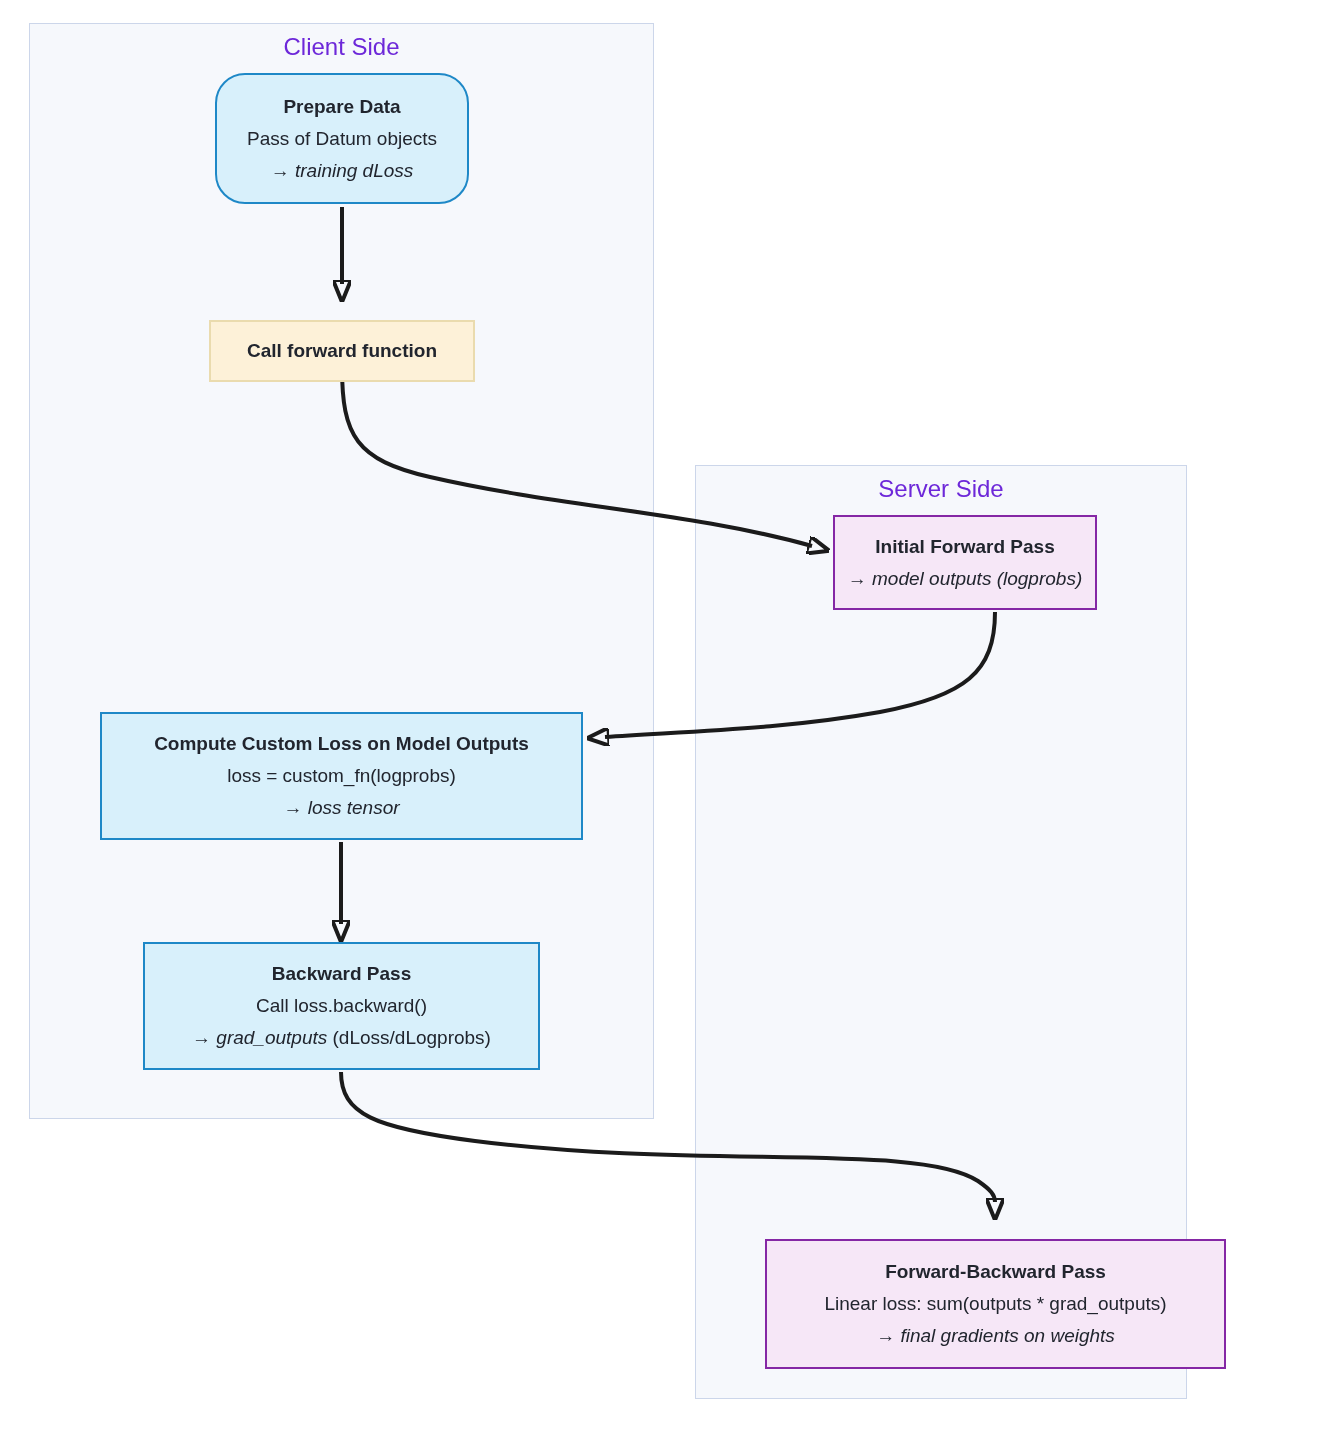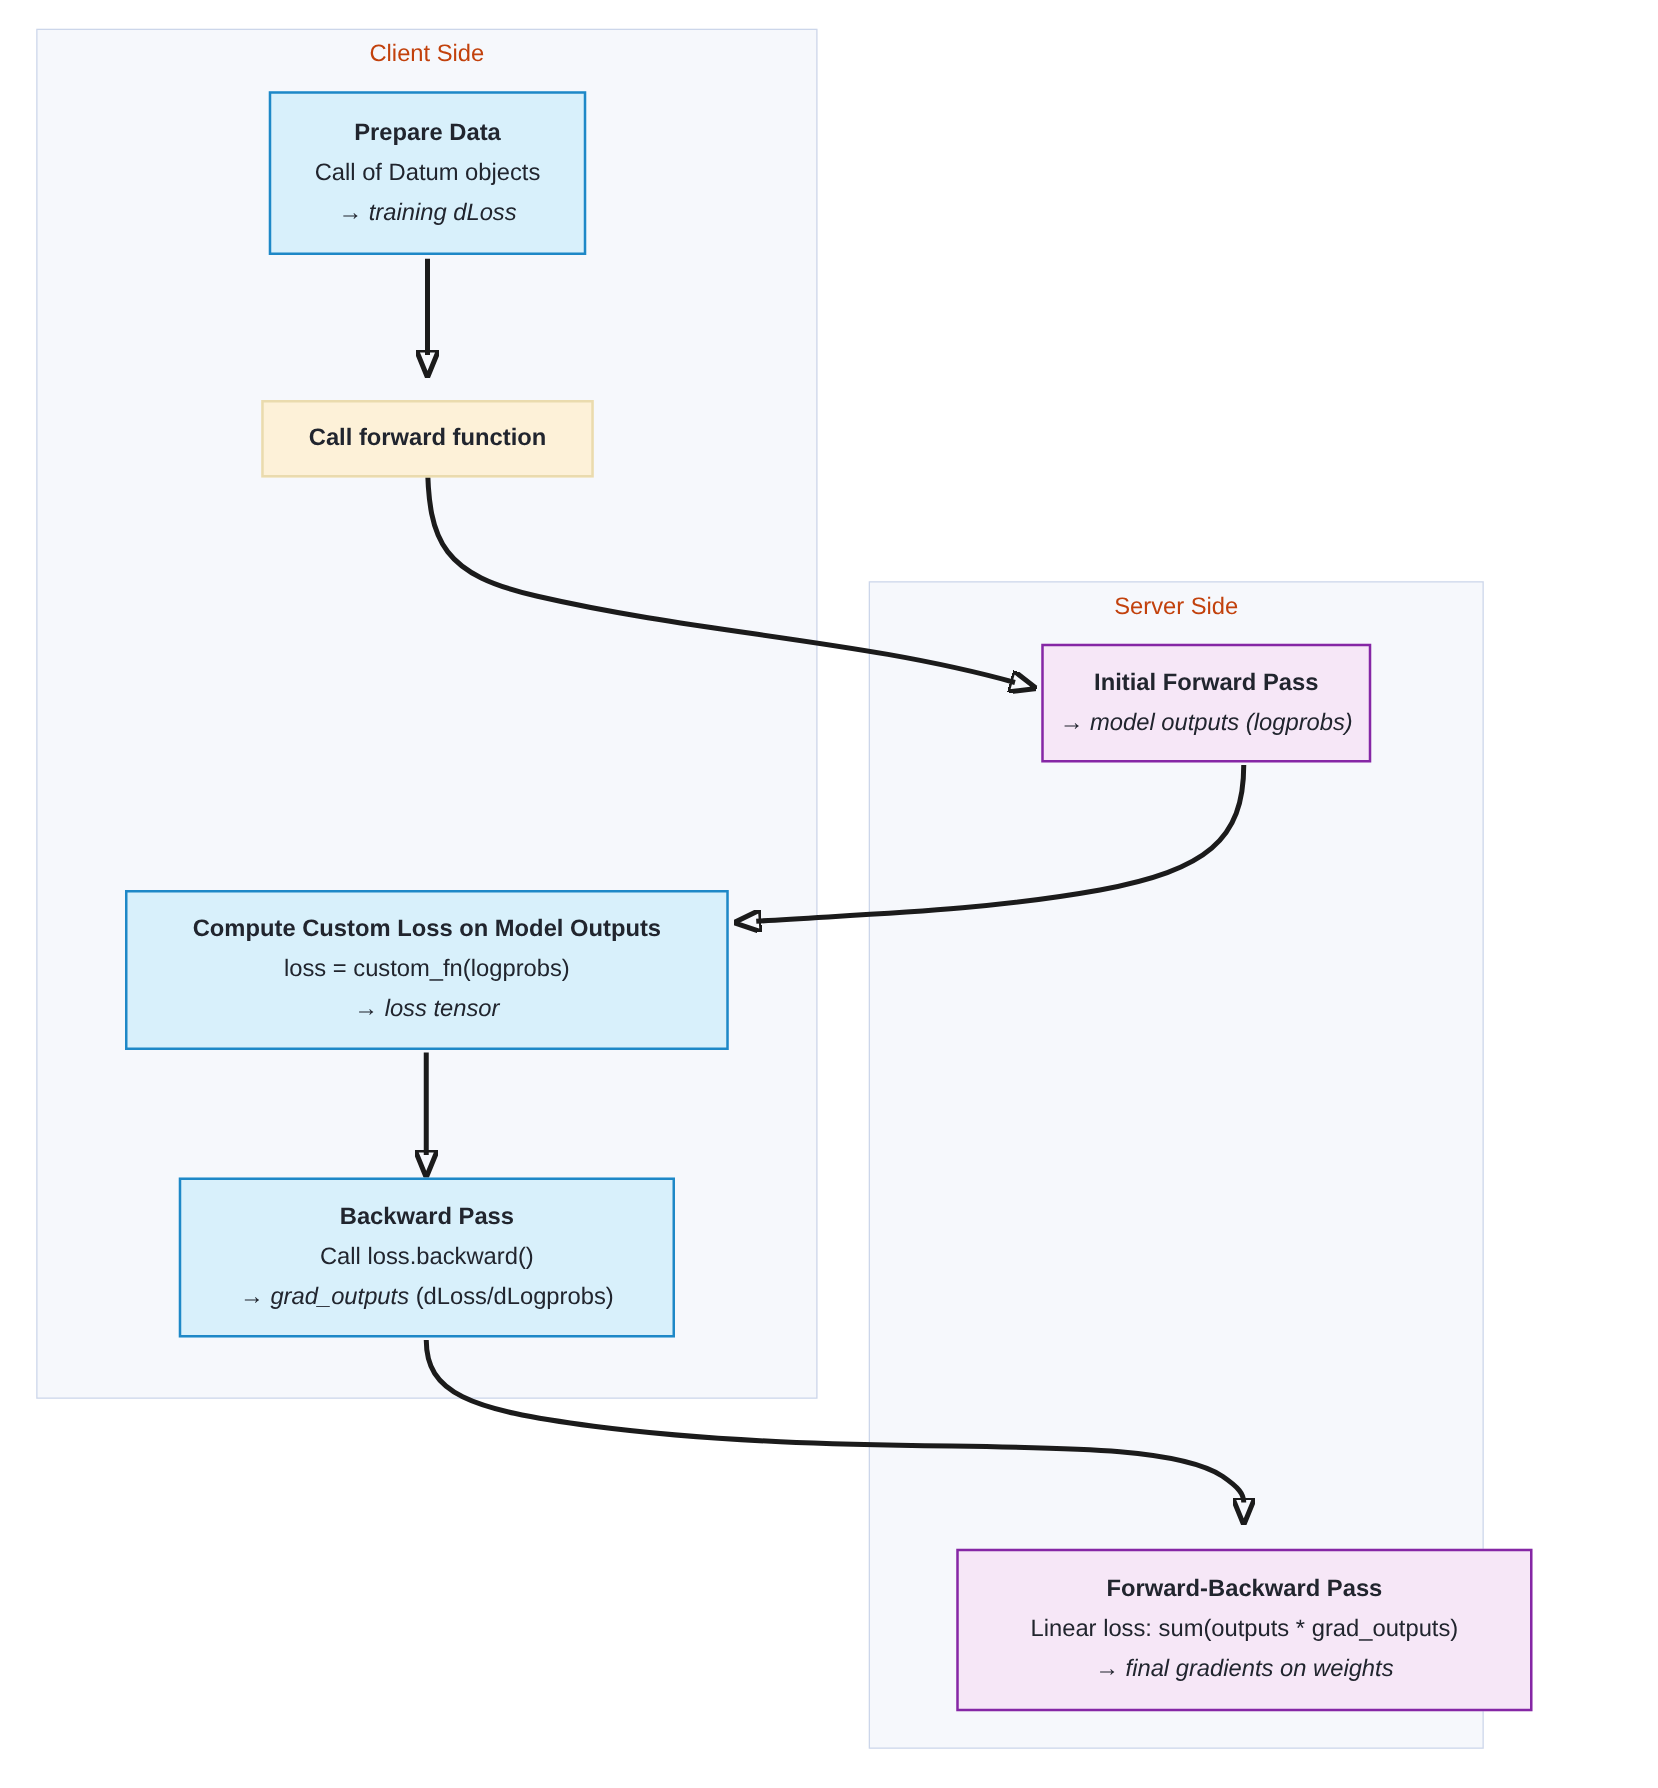--- a/index.html
+++ b/index.html
@@ -13,21 +13,21 @@
   .stage{
     position:relative;width:1326px;height:1430px;background:#ffffff;
     font-family:"Liberation Sans", sans-serif;color:var(--text);overflow:hidden;
   }
   .cluster{
     position:absolute;background:var(--container-fill);
     border:1.5px solid var(--container-border);box-sizing:border-box;
   }
   .cluster-label{
     position:absolute;width:100%;text-align:center;top:9px;
-    font-size:19px;color:#c2410c;
+    font-size:24px;color:#6d28d9;
   }
   .node{
     position:absolute;box-sizing:border-box;border:2px solid;
     display:flex;flex-direction:column;align-items:center;justify-content:center;
     text-align:center;font-size:19px;line-height:32px;padding:4px 10px;
   }
   .node .title{font-weight:700;}
   .node .italic{font-style:italic;}
   .node-blue{background:var(--blue-fill);border-color:var(--blue-border);}
   .node-yellow{background:var(--yellow-fill);border-color:var(--yellow-border);}
@@ -54,23 +54,23 @@
         <path d="M0,0 L22,9 L0,18 Z" fill="#1b1b1b" stroke="none"></path>
       </marker>
     </defs>
     <path d="M342,207 L342,284" marker-end="url(#arrowhead)"></path>
     <path d="M342,367 C342,436 356,460 430,477 C560,507 690,512 812,546" marker-end="url(#arrowhead)"></path>
     <path d="M995,612 C995,672 965,696 880,712 C785,729 695,731 605,737" marker-end="url(#arrowhead)"></path>
     <path d="M341,842 L341,924" marker-end="url(#arrowhead)"></path>
     <path d="M341,1072 C341,1114 374,1128 475,1141 C700,1170 918,1142 978,1181 C991,1190 995,1195 995,1202" marker-end="url(#arrowhead)"></path>
   </svg>
 
-  <div class="node node-blue" style="left:215px;top:73px;width:254px;height:131px;">
+  <div class="node node-blue" style="left:215px;top:73px;width:254px;height:131px;border-radius:30px;">
     <span class="title">Prepare Data</span>
-    <span>Call of Datum objects</span>
+    <span>Pass of Datum objects</span>
     <span class="italic">→ training dLoss</span>
   </div>
 
   <div class="node node-yellow" style="left:209px;top:303px;width:266px;height:62px;margin-top:17px;">
     <span class="title">Call forward function</span>
   </div>
 
   <div class="node node-purple" style="left:833px;top:515px;width:264px;height:95px;">
     <span class="title">Initial Forward Pass</span>
     <span class="italic">→ model outputs (logprobs)</span>

